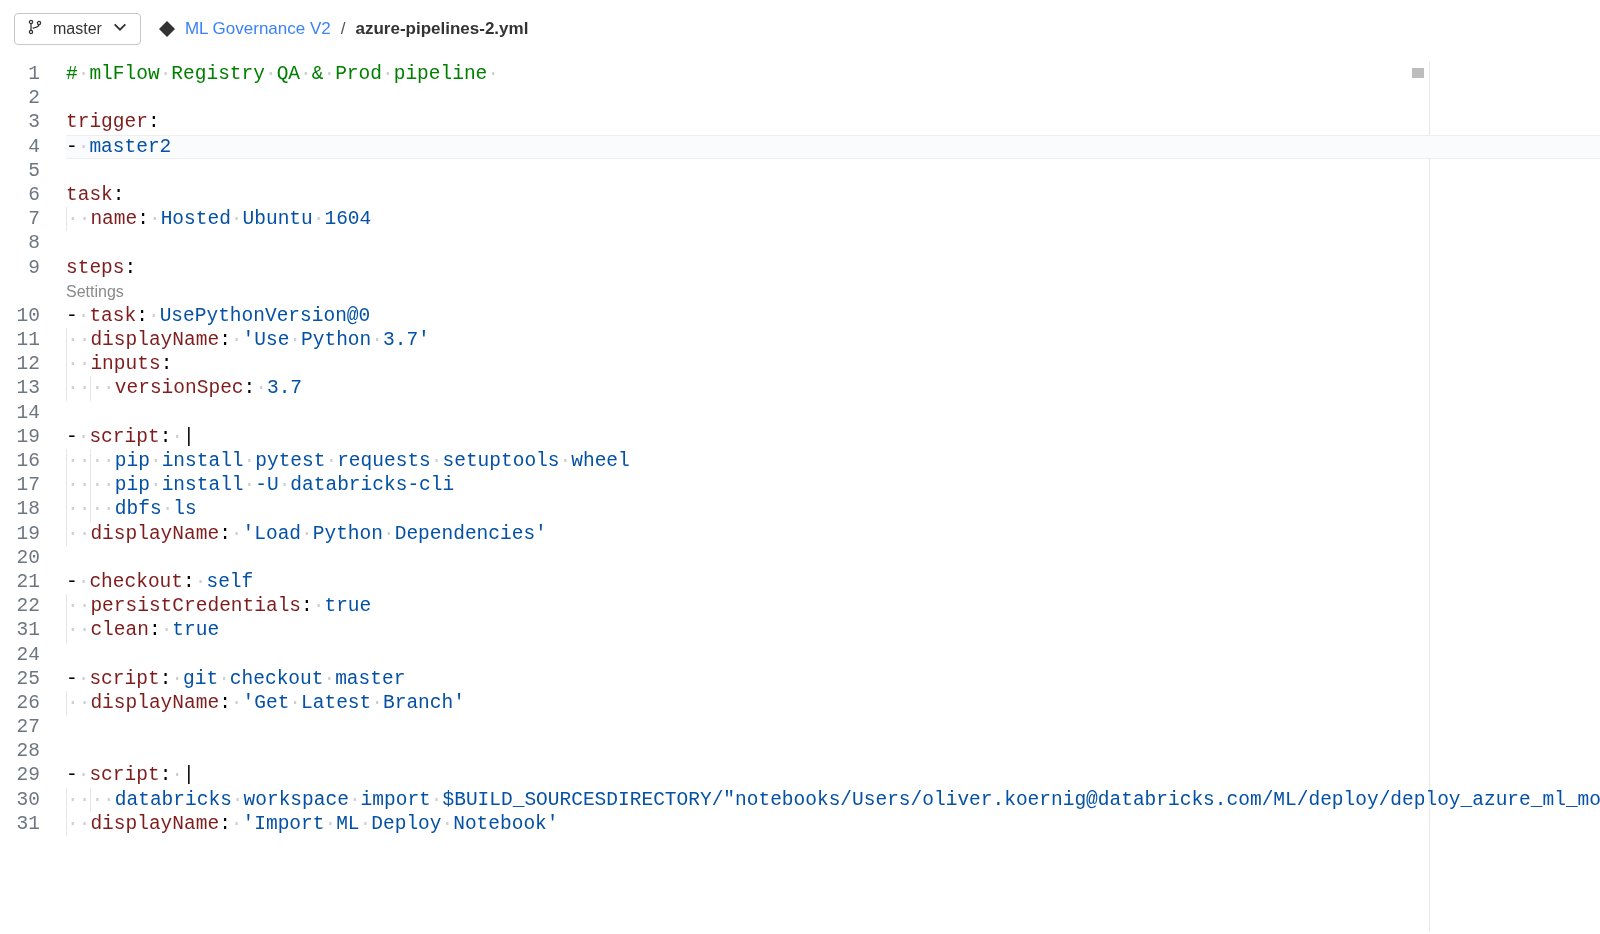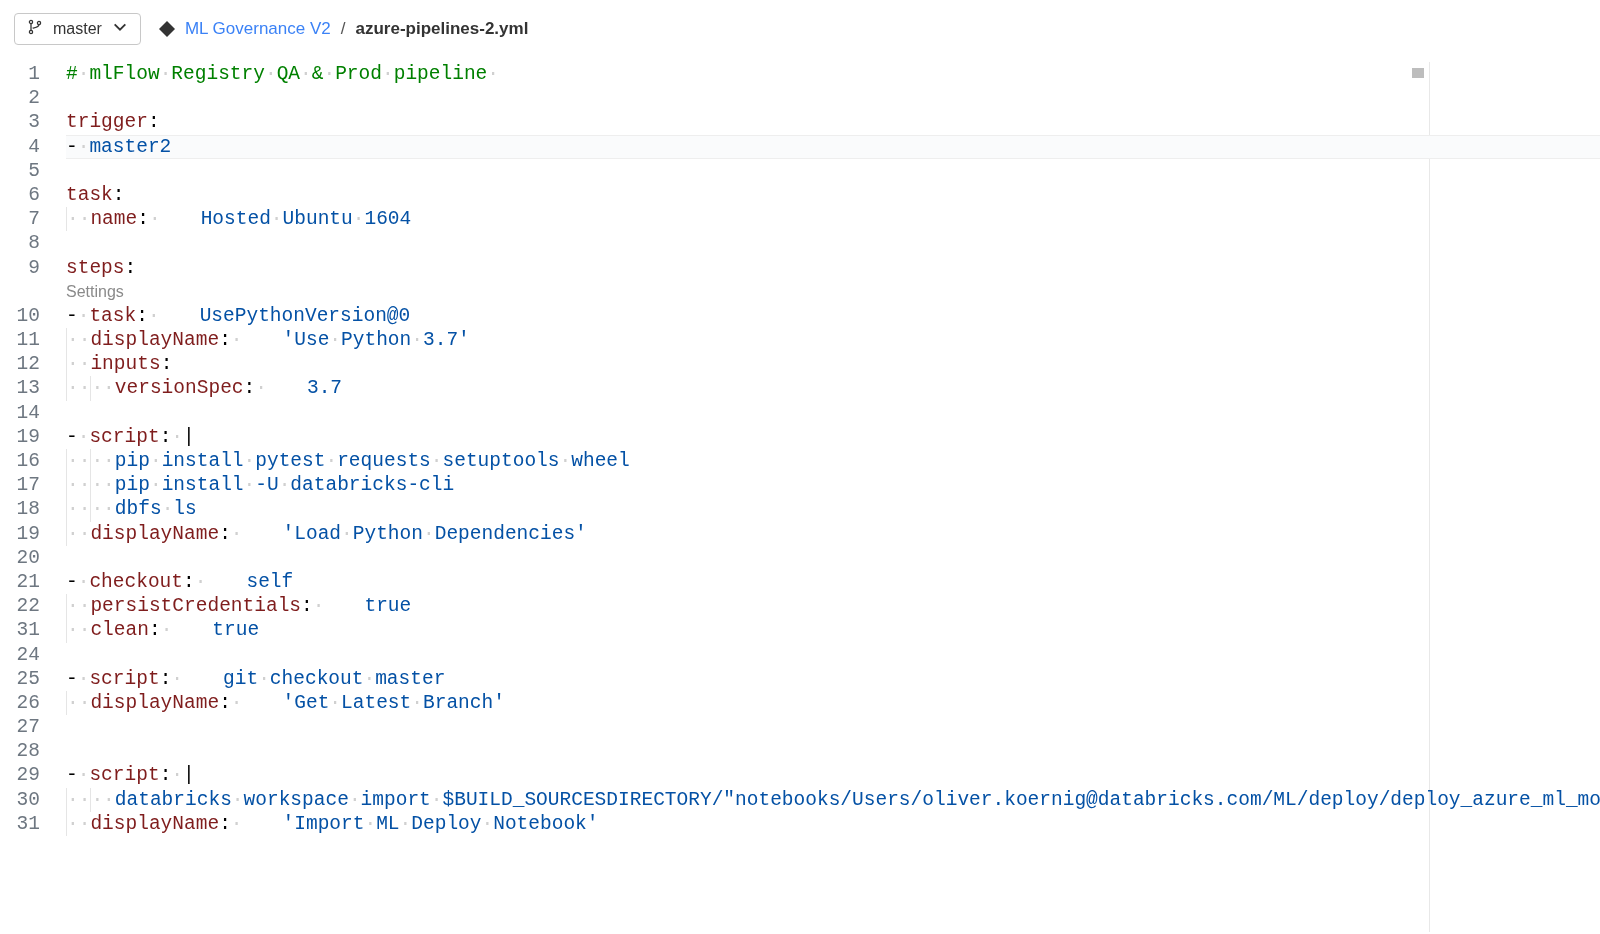--- a/index.html
+++ b/index.html
@@ -80,21 +80,21 @@
   }
   .code-line.highlight {
     background: #fafbfc;
     box-shadow: inset 0 1px 0 #eee, inset 0 -1px 0 #eee;
   }
 
   
   .c-comment { color: #008000; }
   .c-key     { color: #7f1d1d; }
   .c-punct   { color: #000000; }
-  .c-str     { color: #0451a5; margin-left: 40px; }
+  .c-str     { color: #0451a5; }
   .c-val     { color: #0451a5; }
   .c-dash    { color: #000000; }
   .c-plain   { color: #0451a5; text-align: center; }
 
   .ws-dot { color: #d0d0d0; }
   .indent {
     border-left: 1px solid #e5e5e5;
     display: inline-block;
     height: 24.2px;
     vertical-align: top;

